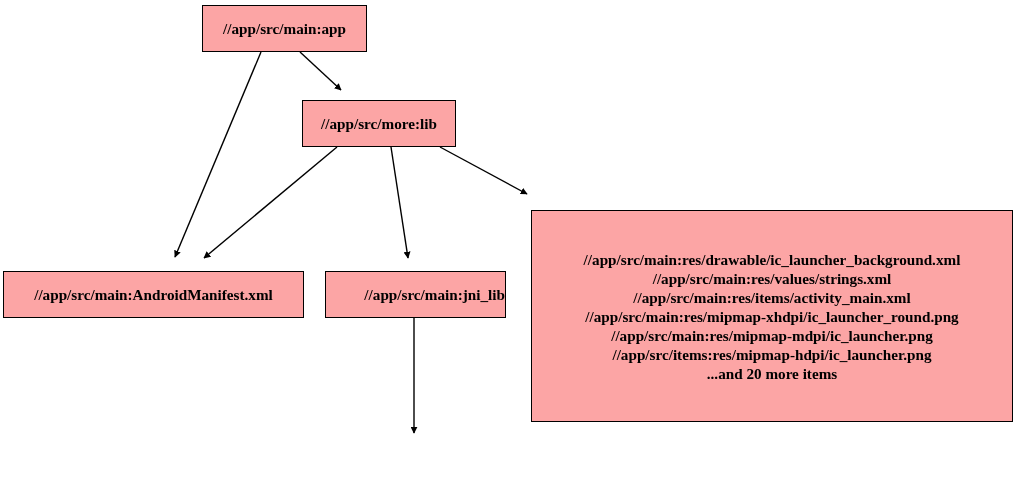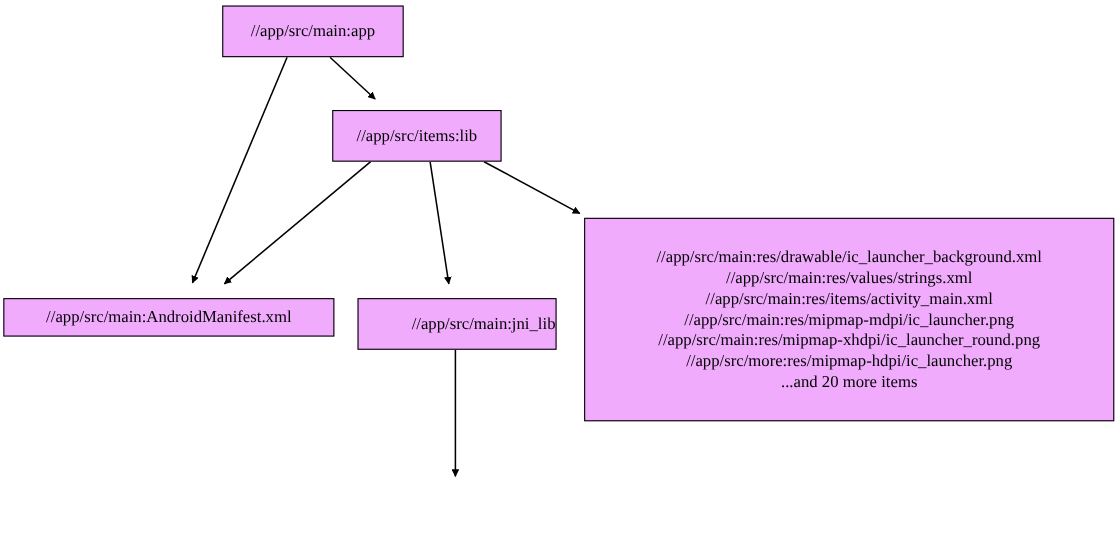--- a/index.html
+++ b/index.html
@@ -25,27 +25,28 @@
     left: 0;
     top: 0;
     width: 1018px;
     height: 496px;
     pointer-events: none;
   }
   .node {
     position: absolute;
     box-sizing: border-box;
     border: 1px solid #000000;
-    background: #f0abfc;
+    background: #fca5a5;
     display: flex;
     align-items: center;
     justify-content: center;
     text-align: center;
     white-space: nowrap;
     line-height: 1.0;
+    font-weight: bold;
   }
   .node-label {
     font-size: 15.2px;
     letter-spacing: 0px;
     white-space: nowrap;
   }
   .node-multiline {
     display: block;
     white-space: normal;
     text-align: center;
@@ -54,23 +55,23 @@
     padding: 0 6px;
   }
   .node-multiline .line {
     display: block;
     white-space: nowrap;
   }
 
   
   #node-app            { left: 202px; top: 5px;   width: 165px; height: 47px; }
   #node-lib            { left: 302px; top: 100px; width: 154px; height: 47px; }
-  #node-manifest       { left: 3px;   top: 271px; width: 301px; height: 35px; }
+  #node-manifest       { left: 3px;   top: 271px; width: 301px; height: 47px; }
   #node-jni            { left: 325px; top: 271px; width: 181px; height: 47px; justify-content: flex-end; }
-  #node-res            { left: 531px; top: 198px; width: 482px; height: 185px; }
+  #node-res            { left: 531px; top: 210px; width: 482px; height: 212px; }
   #node-cpp            { left: 280px; top: 446px; width: 270px; height: 47px; }
 </style>
 </head>
 <body>
 
 <div id="graph">
 
   <svg id="edges" viewBox="0 0 1018 496" width="1018" height="496" xmlns="http://www.w3.org/2000/svg">
     <defs>
       <marker id="arrow" viewBox="0 0 10 10" refX="9" refY="5" markerWidth="5" markerHeight="5" orient="auto-start-reverse">
@@ -101,37 +102,37 @@
     <g>
       <path d="M 414,318 L 414,433" stroke="#000000" stroke-width="1.4" fill="none" marker-end="url(#arrow)"></path>
     </g>
   </svg>
 
   <div class="node" id="node-app">
     <span class="node-label">//app/src/main:app</span>
   </div>
 
   <div class="node" id="node-lib">
-    <span class="node-label">//app/src/items:lib</span>
+    <span class="node-label">//app/src/more:lib</span>
   </div>
 
   <div class="node" id="node-manifest">
     <span class="node-label">//app/src/main:AndroidManifest.xml</span>
   </div>
 
   <div class="node" id="node-jni">
     <span class="node-label">//app/src/main:jni_lib</span>
   </div>
 
   <div class="node" id="node-res">
     <span class="node-multiline">
       <span class="line">//app/src/main:res/drawable/ic_launcher_background.xml</span>
       <span class="line">//app/src/main:res/values/strings.xml</span>
       <span class="line">//app/src/main:res/items/activity_main.xml</span>
+      <span class="line">//app/src/main:res/mipmap-xhdpi/ic_launcher_round.png</span>
       <span class="line">//app/src/main:res/mipmap-mdpi/ic_launcher.png</span>
-      <span class="line">//app/src/main:res/mipmap-xhdpi/ic_launcher_round.png</span>
-      <span class="line">//app/src/more:res/mipmap-hdpi/ic_launcher.png</span>
+      <span class="line">//app/src/items:res/mipmap-hdpi/ic_launcher.png</span>
       <span class="line">...and 20 more items</span>
     </span>
   </div>
 
 
 </div>
 
 </body></html>

